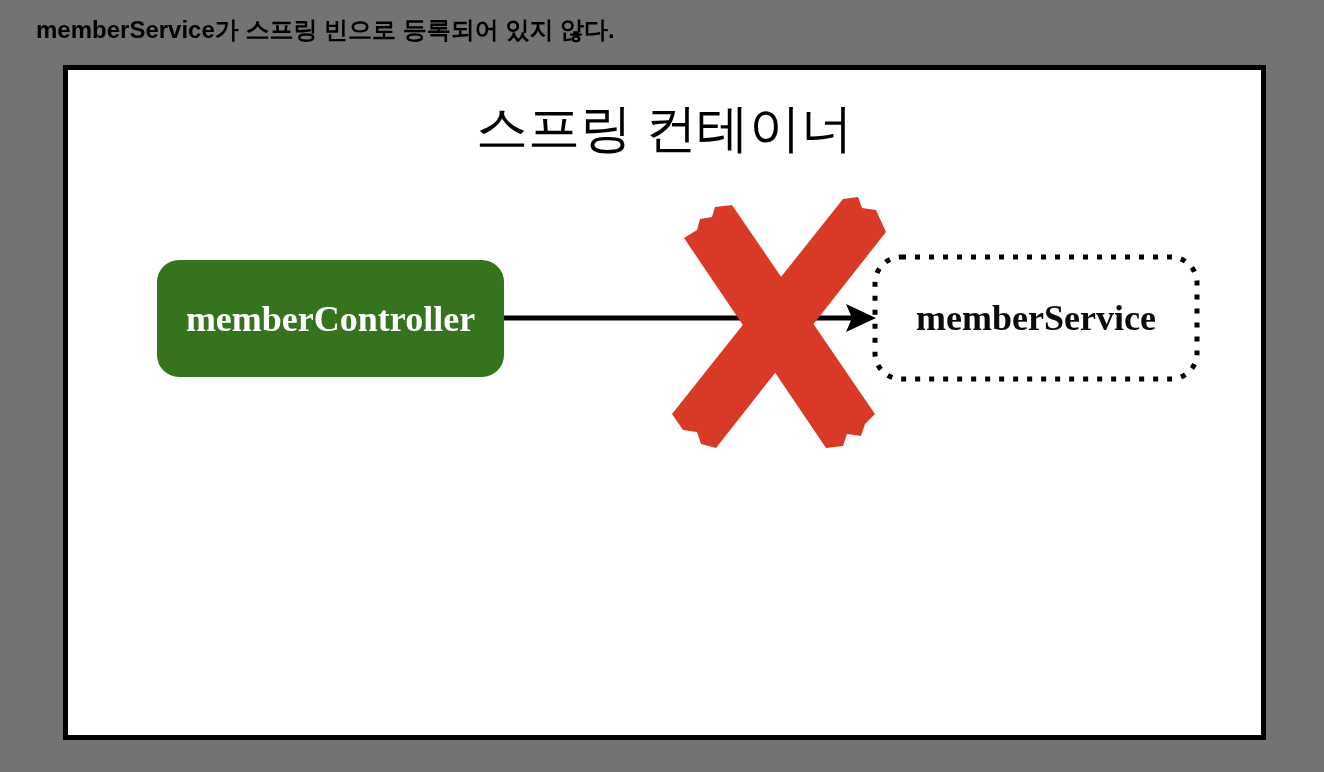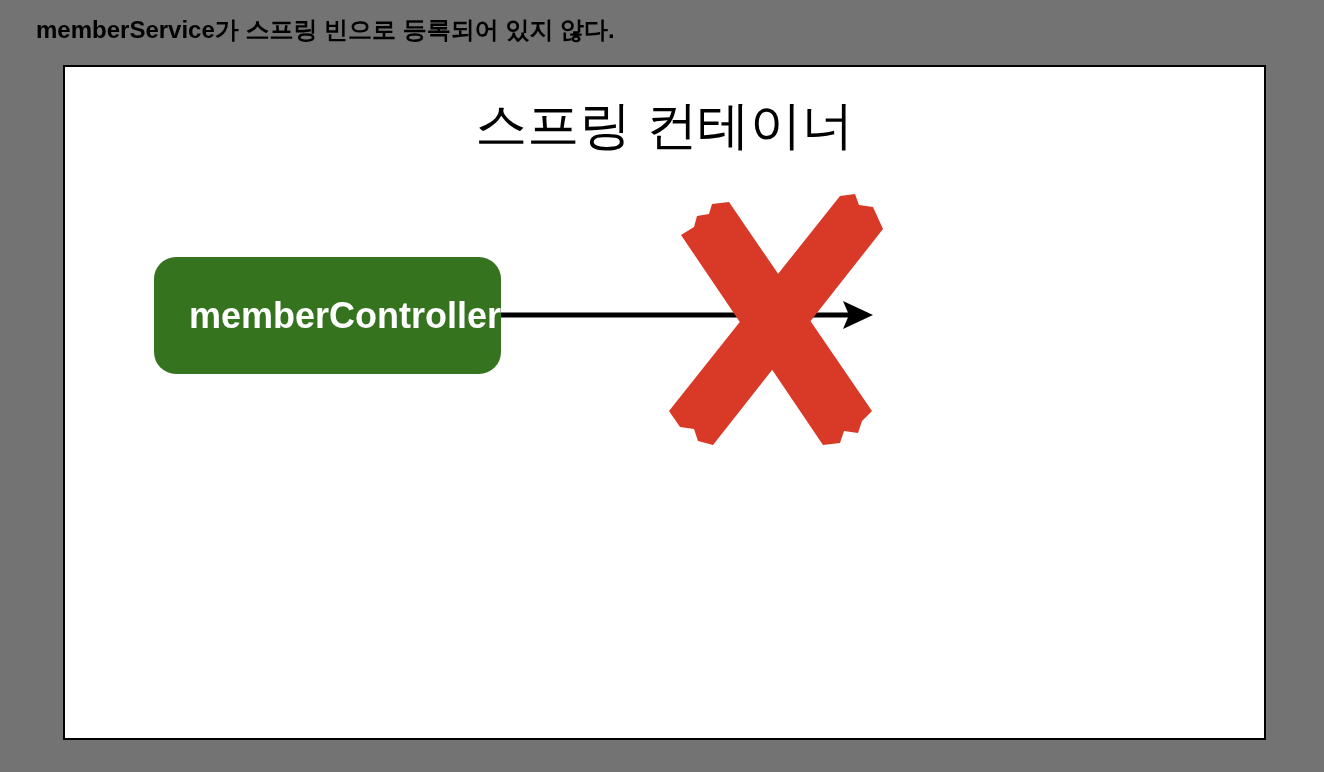--- a/index.html
+++ b/index.html
@@ -20,40 +20,41 @@
     color: #000000;
     letter-spacing: 0px;
     white-space: nowrap;
   }
   .spring-container {
     position: absolute;
     left: 63px;
     top: 65px;
     width: 1203px;
     height: 675px;
-    border: 2px solid #6d28d9;
+    border: 5px solid #6d28d9;
     box-sizing: border-box;
     background: #ffffff;
+    font-family: Liberation Serif, serif;
   }
   .container-title {
     position: absolute;
     left: 0;
     top: 24px;
     width: 100%;
     text-align: center;
     font-size: 52px;
     font-weight: normal;
     color: #000000;
     white-space: nowrap;
   }
   .node {
     position: absolute;
     display: flex;
     align-items: center;
-    justify-content: flex-end;
+    justify-content: center;
     box-sizing: border-box;
   }
   .node-label {
     font-size: 36px;
     font-weight: bold;
     white-space: nowrap;
     position: relative;
     z-index: 2;
   }
   .node-controller {
@@ -107,15 +108,21 @@
       <polygon points="342,4 372,18 342,32 348,18" fill="#000000"></polygon>
     </svg>
 
     <svg class="xmark-svg" width="226" height="256" viewBox="0 0 226 256">
       <path d="M18,42 L31,34 L34,23 L46,21 L49,11 L66,9
                L209,218 L199,228 L195,240 L181,238 L177,250 L160,252 Z" fill="#d93a27"></path>
       <path d="M177,3 L192,1 L196,12 L210,14 L220,36
                L50,252 L35,248 L31,236 L17,234 L6,218 Z" fill="#d93a27"></path>
     </svg>
 
+    <div class="node node-service">
+      <svg class="border-svg" width="328" height="128" viewBox="0 0 328 128">
+        <rect x="3" y="3" width="322" height="122" rx="26" ry="26" stroke-width="5" stroke-dasharray="5 9" fill="#ffffff" stroke="#000000"></rect>
+      </svg>
+      <span class="node-label" style="color: rgb(11, 11, 11);">memberService</span>
+    </div>
 
   </div>
 </div>
 
 </body></html>

